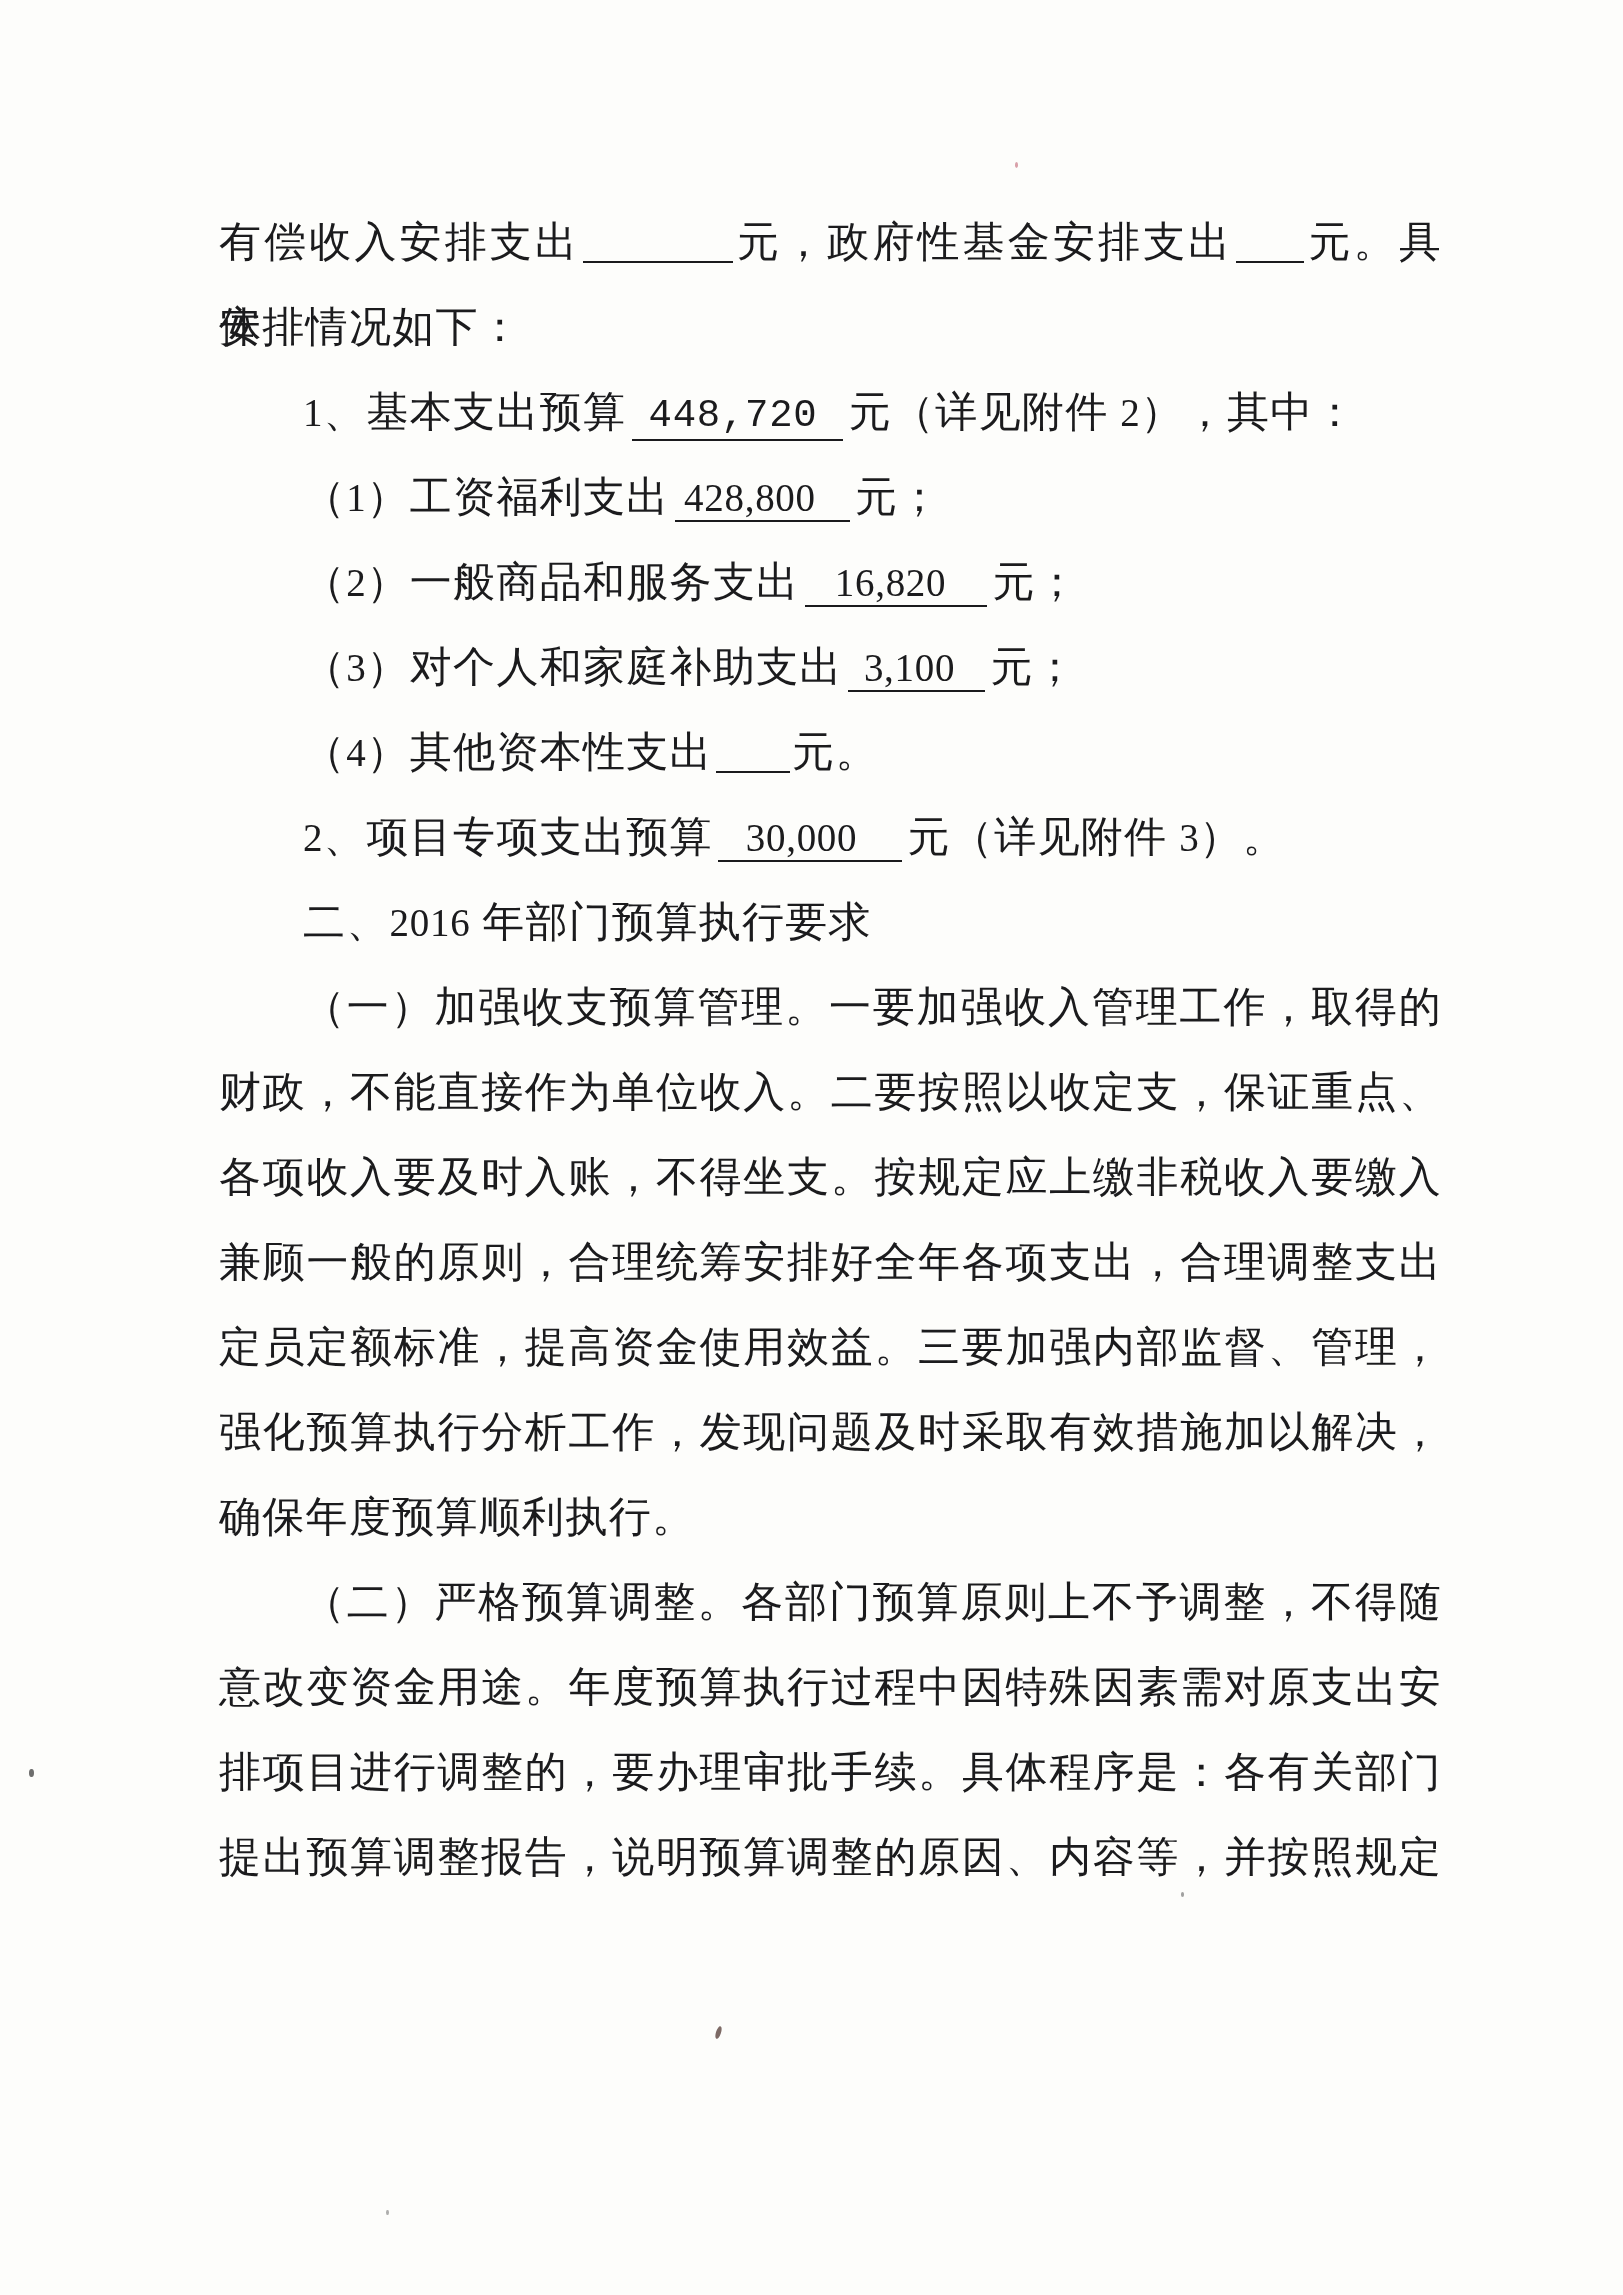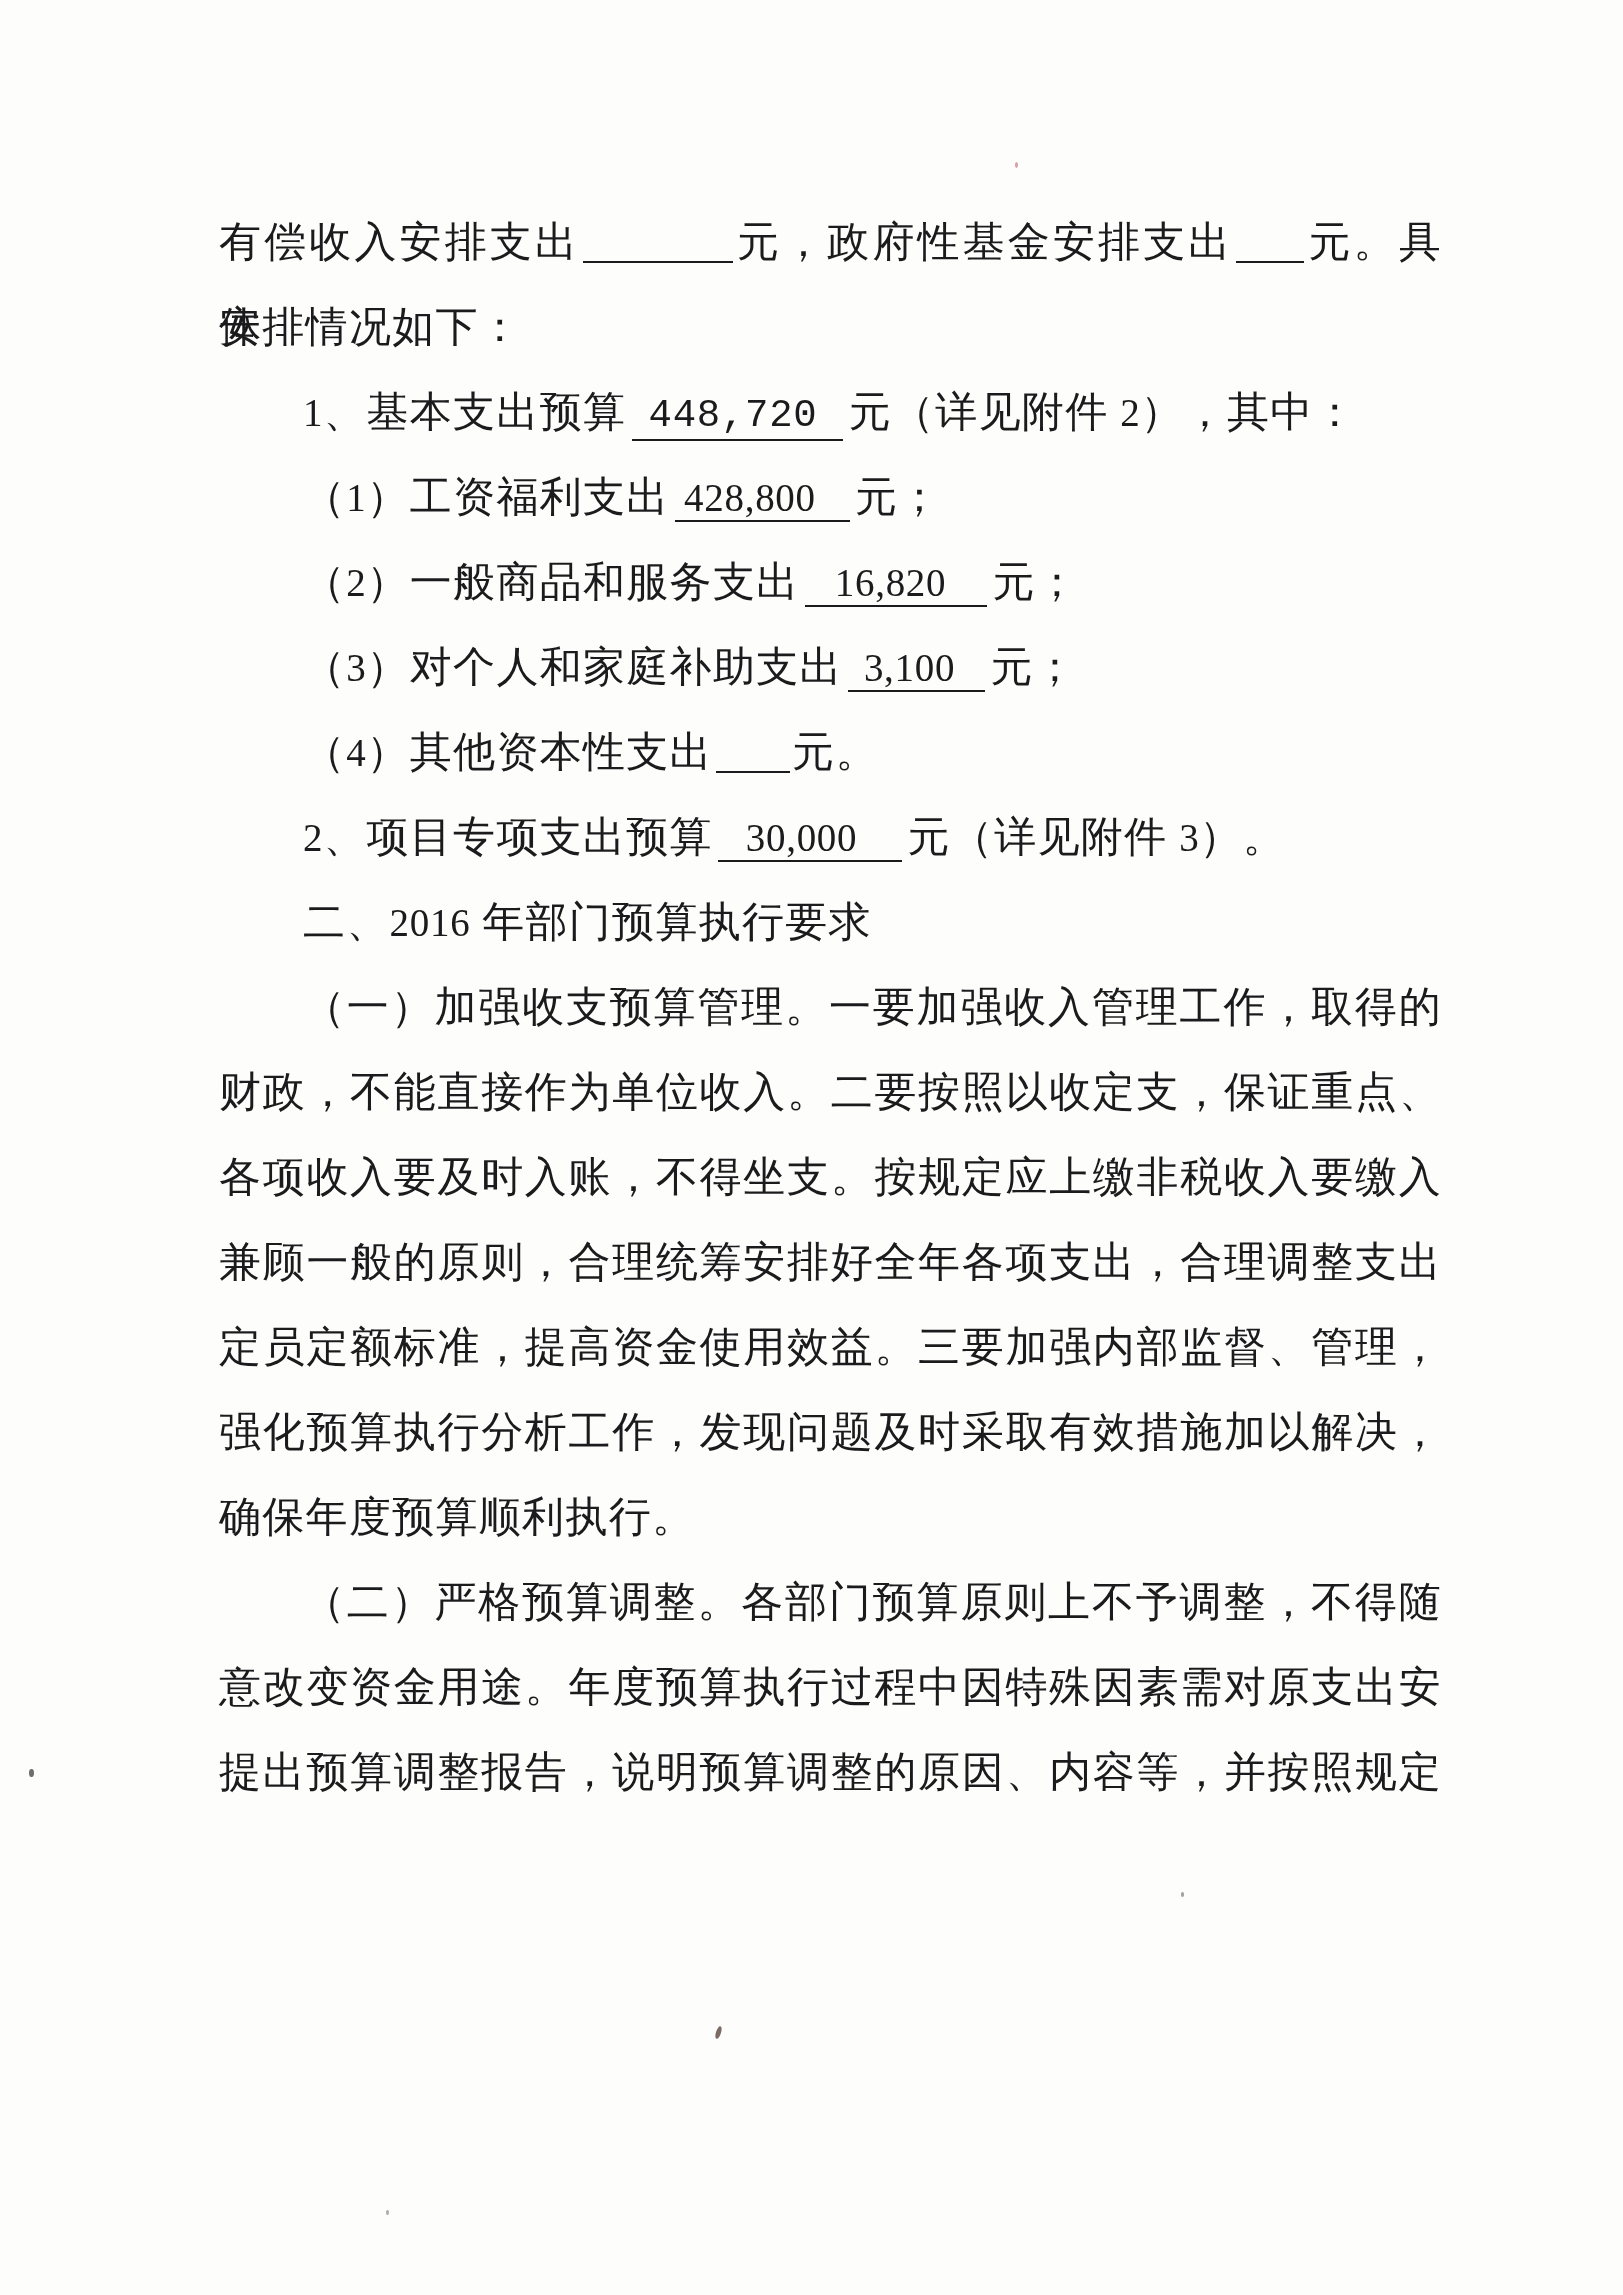--- a/index.html
+++ b/index.html
@@ -70,20 +70,21 @@
       <div class="line indent"><span class="">二、</span><span class="num">2016</span><span class=""> 年部门预算执行要求</span></div>
       <div class="line fill indent"><span class="">（一）加强收支预算管理。一要加强收入管理工作，取得的</span></div>
       <div class="line fill"><span class="">财政，不能直接作为单位收入。二要按照以收定支，保证重点、</span></div>
       <div class="line fill"><span class="">各项收入要及时入账，不得坐支。按规定应上缴非税收入要缴入</span></div>
       <div class="line fill"><span class="">兼顾一般的原则，合理统筹安排好全年各项支出，合理调整支出</span></div>
       <div class="line fill"><span class="">定员定额标准，提高资金使用效益。三要加强内部监督、管理，</span></div>
       <div class="line fill"><span class="">强化预算执行分析工作，发现问题及时采取有效措施加以解决，</span></div>
       <div class="line"><span class="">确保年度预算顺利执行。</span></div>
       <div class="line fill indent"><span class="">（二）严格预算调整。各部门预算原则上不予调整，不得随</span></div>
       <div class="line fill"><span class="">意改变资金用途。年度预算执行过程中因特殊因素需对原支出安</span></div>
+      <div class="line fill"><span class="">排项目进行调整的，要办理审批手续。具体程序是：各有关部门</span></div>
       <div class="line fill"><span class="">提出预算调整报告，说明预算调整的原因、内容等，并按照规定</span></div>
     </div>
 <div class="speckle" style="left: 29px; top: 1769px; width: 4.6px; height: 7.9px; background: rgb(74, 74, 74); transform: rotate(0deg);"></div>
     <div class="speckle" style="left: 716px; top: 2026px; width: 4.6px; height: 13px; background: rgb(93, 69, 64); transform: rotate(18deg);"></div>
     <div class="speckle" style="left: 1015px; top: 162px; width: 3.3px; height: 5.9px; background: rgb(207, 138, 149); transform: rotate(0deg);"></div>
     <div class="speckle" style="left: 1181px; top: 1892px; width: 3.3px; height: 4.6px; background: rgb(138, 138, 138); transform: rotate(0deg);"></div>
     <div class="speckle" style="left: 386px; top: 2210px; width: 2.6px; height: 4.6px; background: rgb(154, 154, 154); transform: rotate(0deg);"></div>
   </div>
 
 

